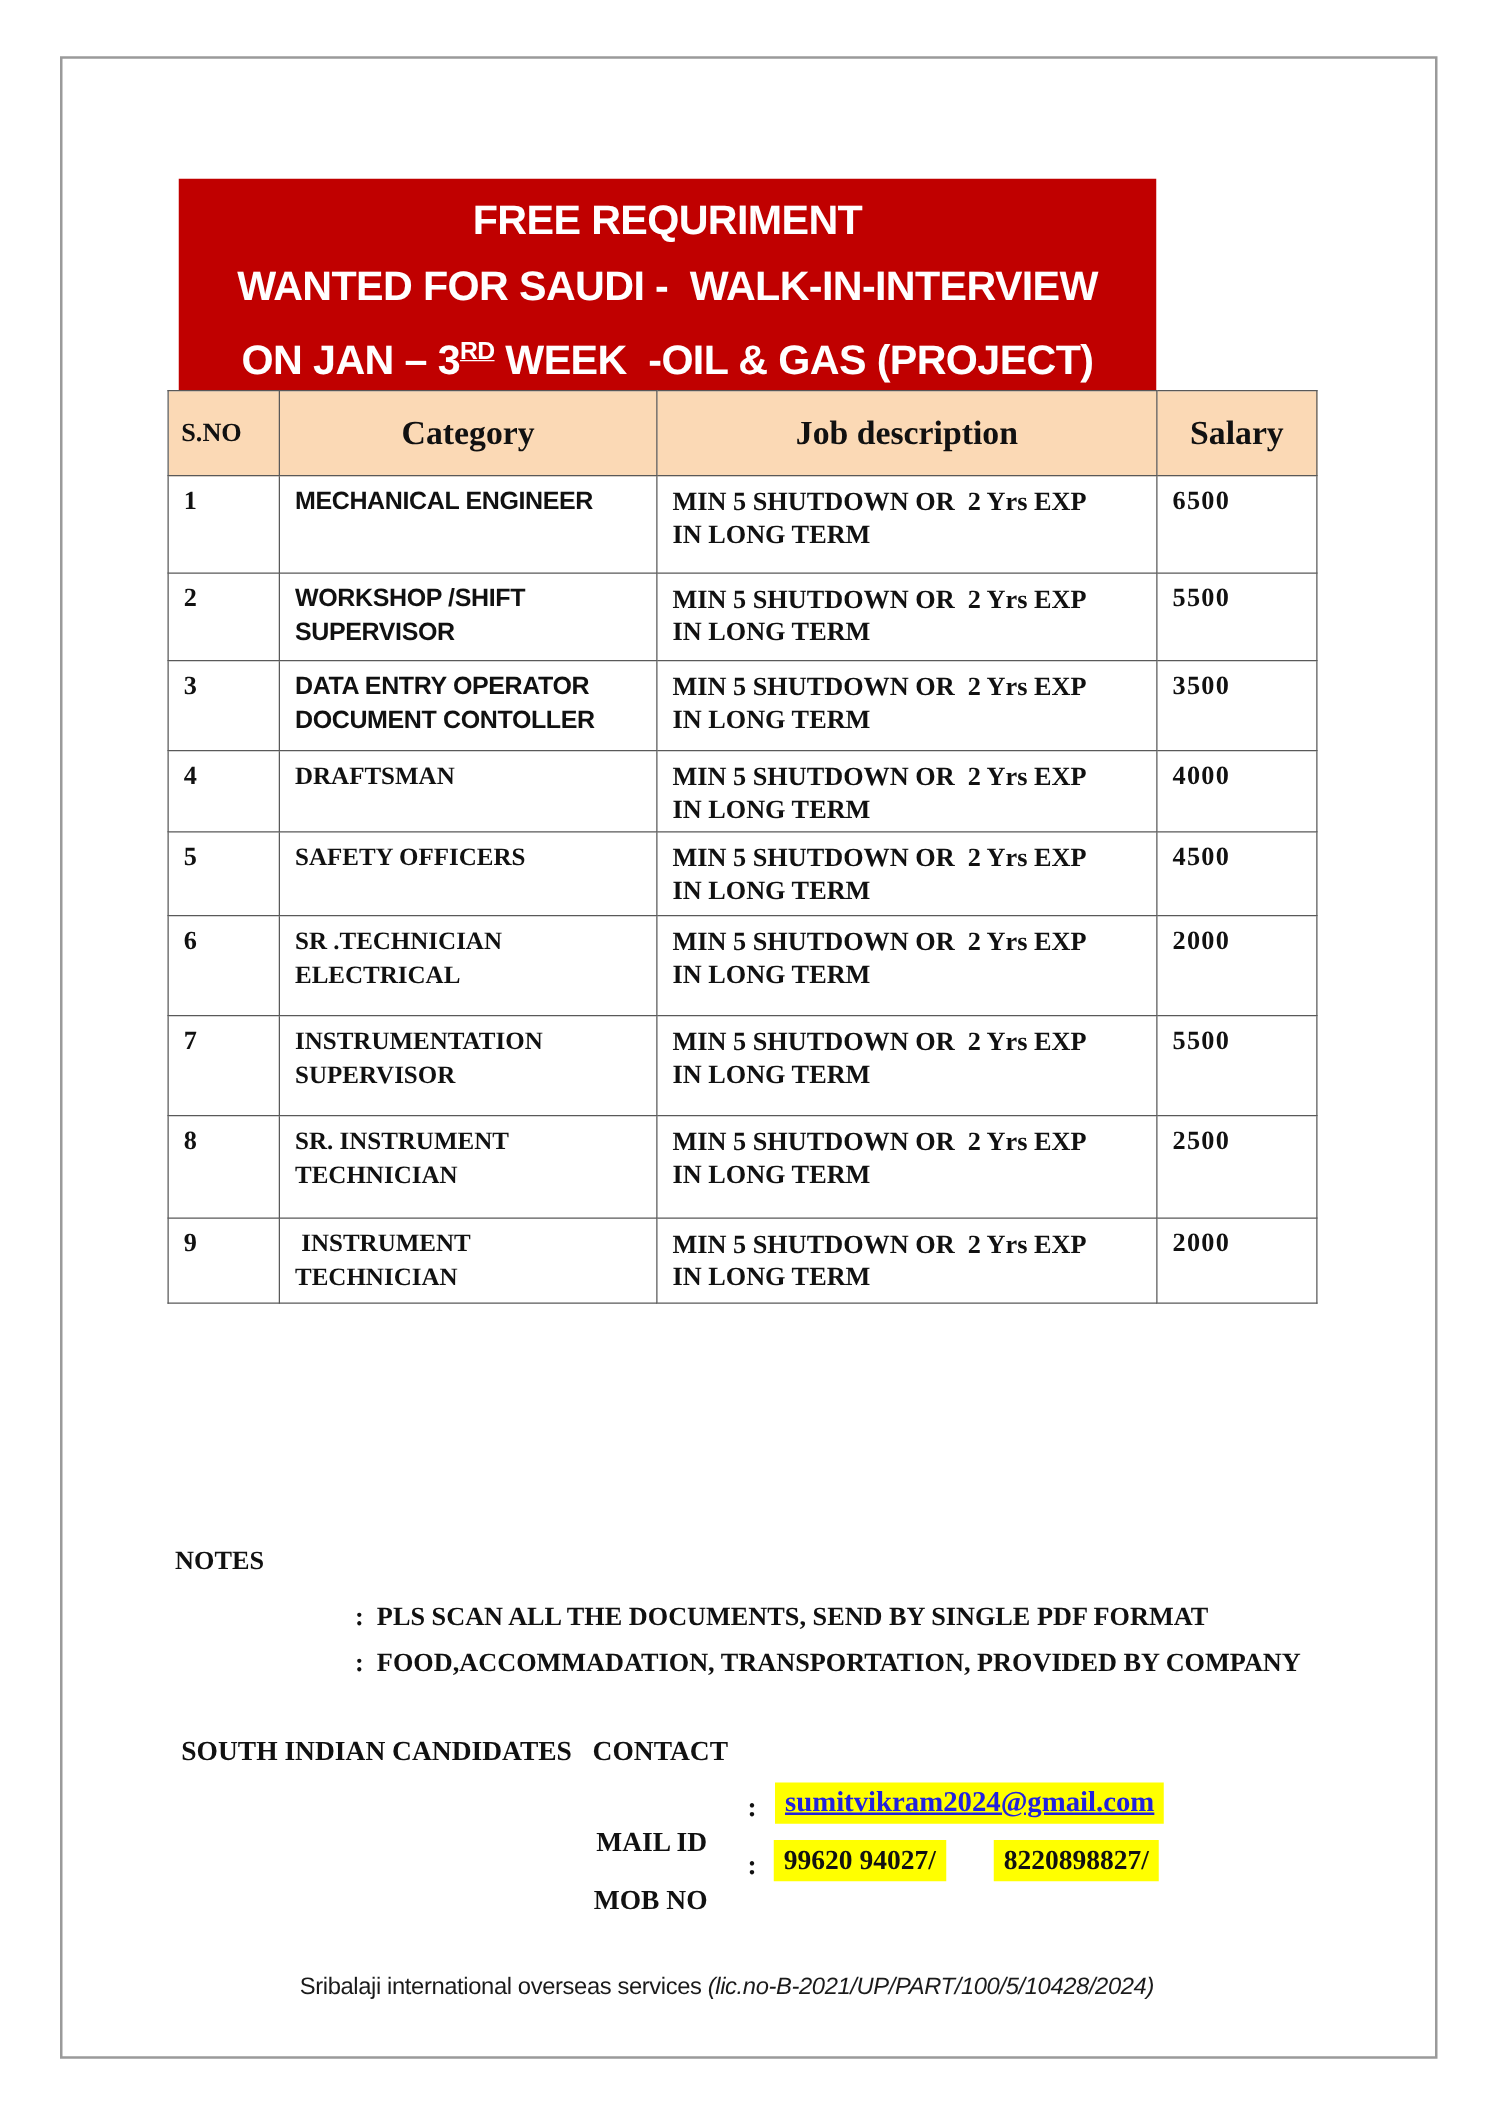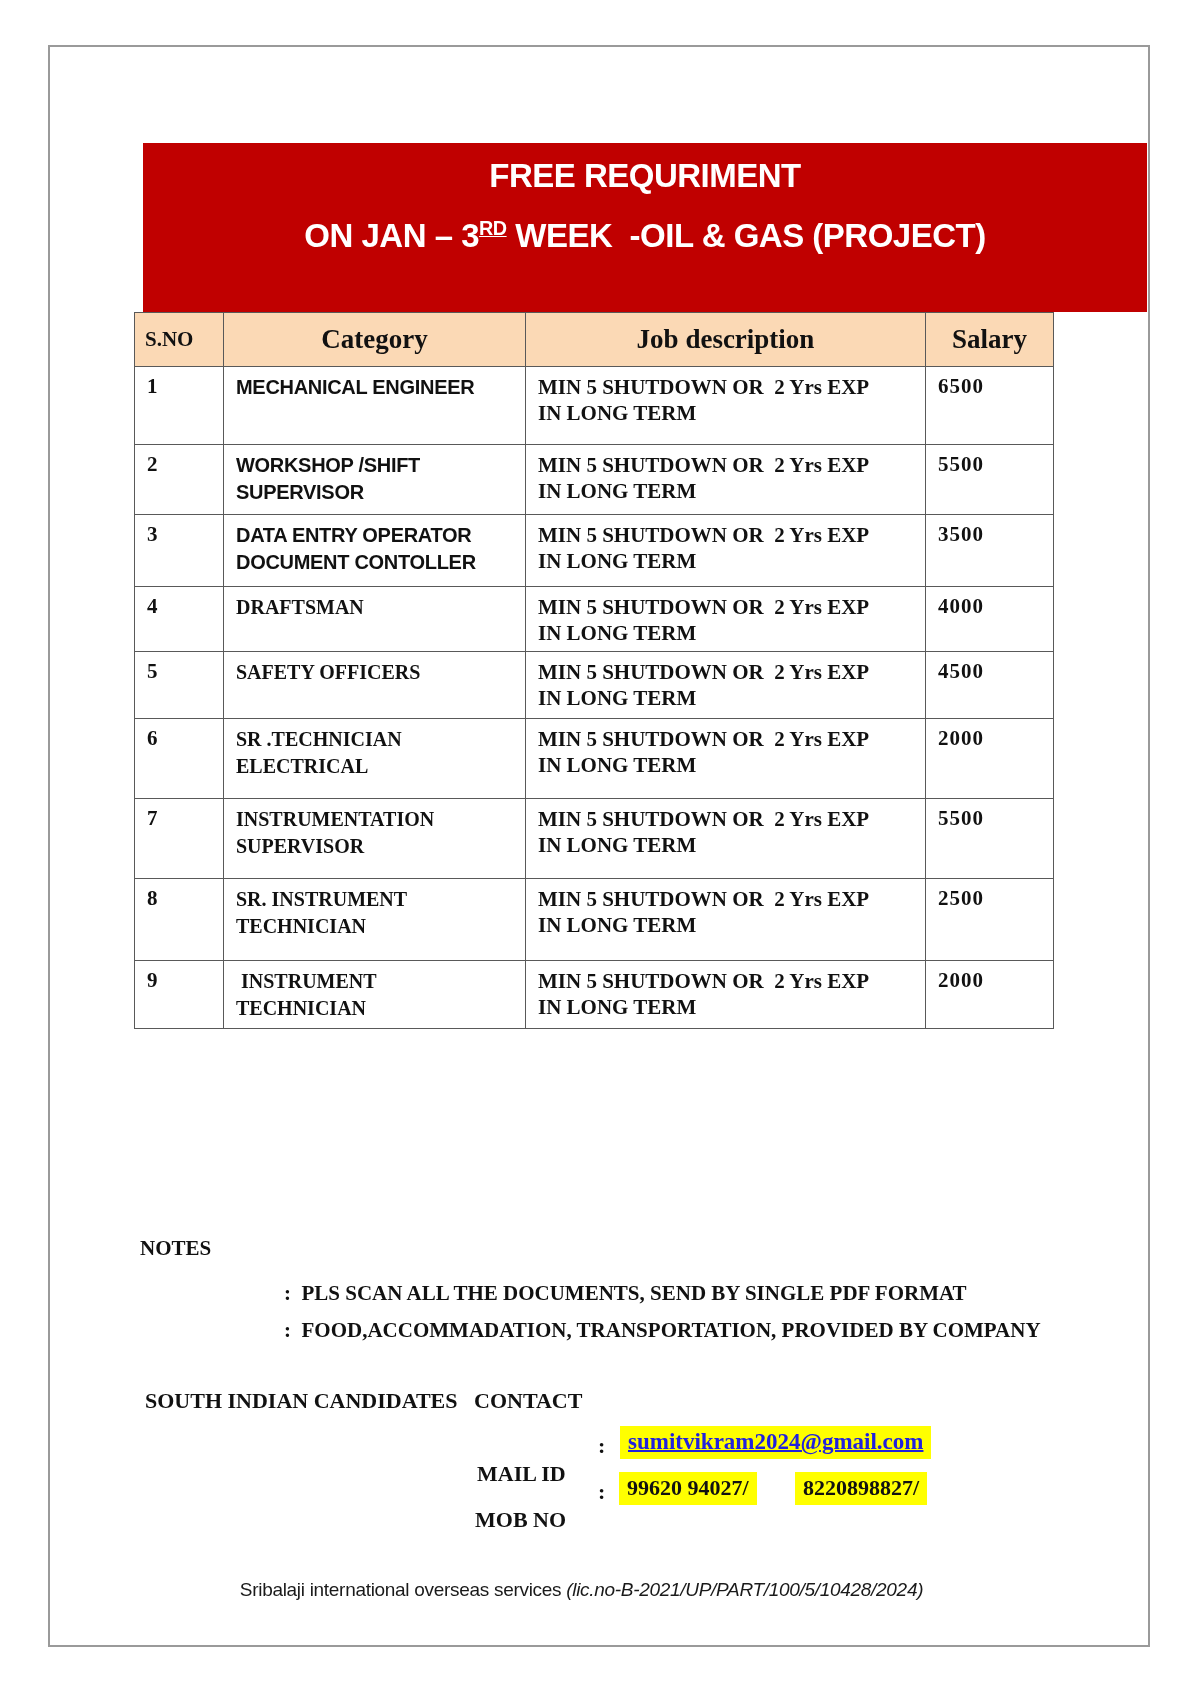--- a/index.html
+++ b/index.html
@@ -14,21 +14,21 @@
     position: absolute;
     left: 48px; top: 45px;
     width: 1102px; height: 1602px;
     border: 2px solid #9a9a9a;
     background: #ffffff;
   }
   
   .banner {
     position: absolute;
     left: 143px; top: 143px;
-    width: 1004px; height: 169px;
+    width: 782px; height: 169px;
     background: #C00000;
     color: #ffffff;
     text-align: center;
     font-family: "Liberation Sans", sans-serif;
     font-weight: bold;
     font-size: 33px;
     letter-spacing: -0.5px;
     padding-top: 6px;
   }
   .banner-line { line-height: 53px; white-space: pre; }
@@ -44,21 +44,21 @@
   .jobs-table th, .jobs-table td {
     border: 1px solid #595959;
     vertical-align: top;
   }
   .jobs-table col.c-sno { width: 89px; }
   .jobs-table col.c-cat { width: 302px; }
   .jobs-table col.c-job { width: 400px; }
   .jobs-table col.c-sal { width: 128px; }
   .jobs-table thead th {
     background: #FBD9B5;
-    height: 54px;
+    height: 68px;
     vertical-align: middle;
     font-weight: bold;
     font-size: 27px;
     text-align: center;
   }
   .jobs-table thead th.h-sno {
     font-size: 21px;
     text-align: left;
     padding-left: 10px;
   }
@@ -131,20 +131,21 @@
   }
   .footer-line .lic { font-style: italic; }
 </style>
 </head>
 <body>
 
 <div class="page-border"></div>
 
 <div class="banner">
   <div class="banner-line">FREE REQURIMENT</div>
+  <div class="banner-line">WANTED FOR SAUDI -  WALK-IN-INTERVIEW</div>
   <div class="banner-line"><span>ON JAN – 3</span><sup>RD</sup><span> WEEK  -OIL &amp; GAS (PROJECT)</span></div>
 </div>
 
 <table class="jobs-table">
   <colgroup>
     <col class="c-sno">
       <col class="c-cat">
       <col class="c-job">
       <col class="c-sal">
   </colgroup>

